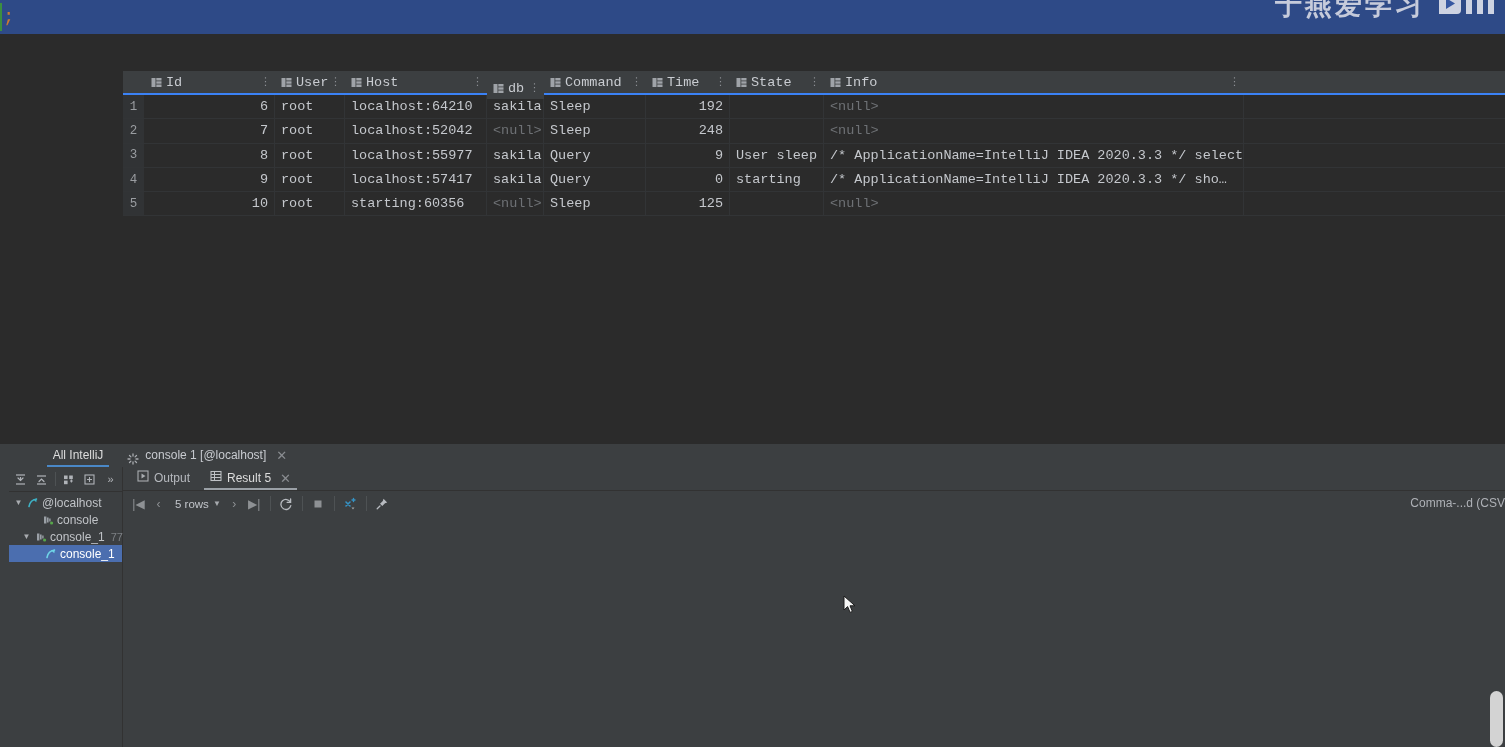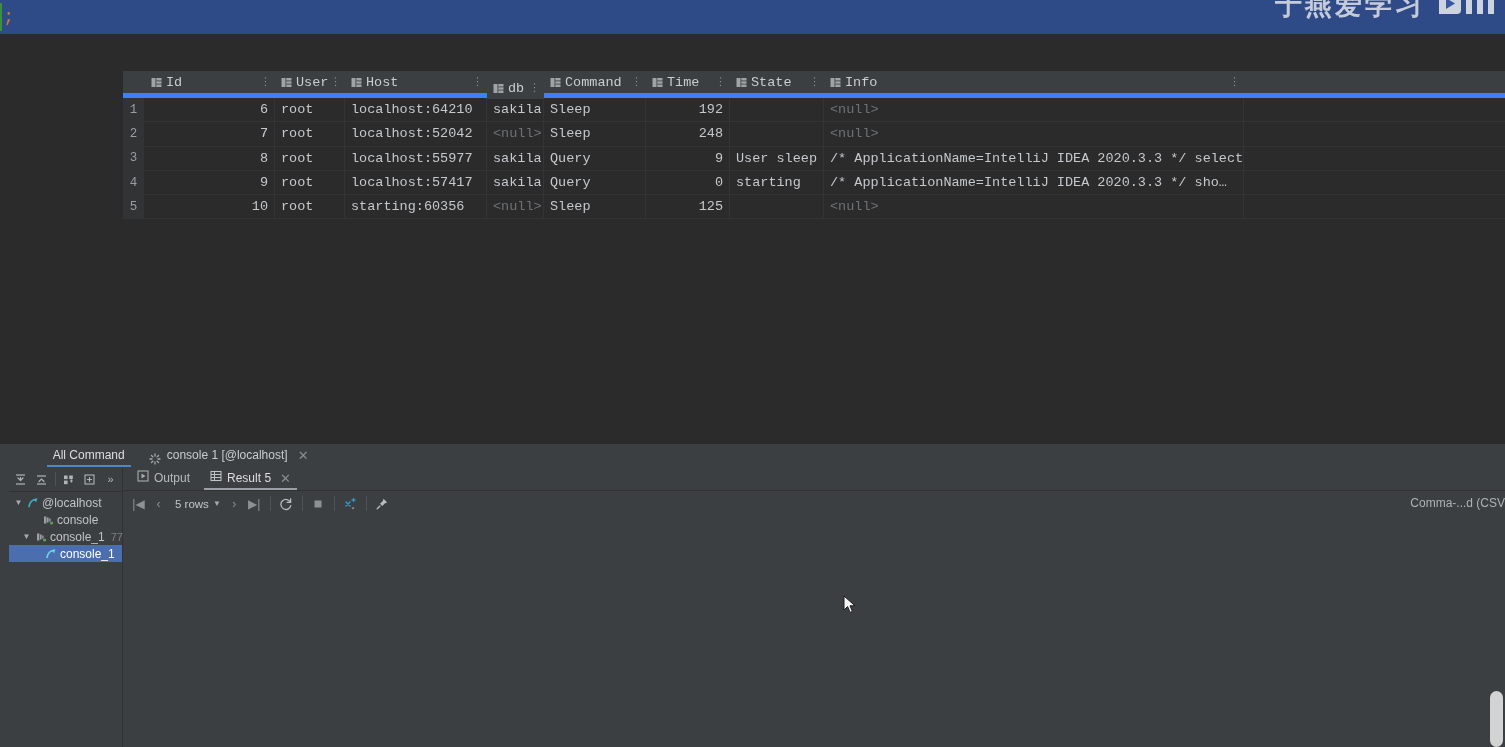--- a/index.html
+++ b/index.html
@@ -298,21 +298,21 @@
     background: #2b2b2b;
     overflow: hidden;
   }
   #grid-header {
     height: 22px;
     background: #3c3f41;
     display: flex;
     align-items: center;
     font-size: 13px;
     position: relative;
-    border-bottom: 5px solid #3b82f6;
+    border-bottom: 2px solid #3b82f6;
   }
   .hdr-corner {
     width: 22px; height: 22px; flex: none;
     background: #3c3f41;
   }
   .hdr-cell {
     height: 22px;
     display: flex;
     align-items: center;
     box-sizing: border-box;
@@ -415,21 +415,21 @@
     </div>
   </div>
 </div>
 <div id="editor-body"></div>
 
 <div id="services">
 
   <div id="services-tabs">
     <span class="svc-label">rvices:</span>
     <div class="svc-tab active">
-      <span>All Command</span>
+      <span>All IntelliJ</span>
     </div>
     <div class="svc-tab">
       <span class="spinner-icon">
         <svg width="12" height="12" viewBox="0 0 12 12">
           <g stroke="#a9acb0" stroke-width="1.3" stroke-linecap="round">
             <line x1="6" y1="1" x2="6" y2="3"></line>
             <line x1="6" y1="9" x2="6" y2="11"></line>
             <line x1="1" y1="6" x2="3" y2="6"></line>
             <line x1="9" y1="6" x2="11" y2="6"></line>
             <line x1="2.5" y1="2.5" x2="3.9" y2="3.9"></line>

